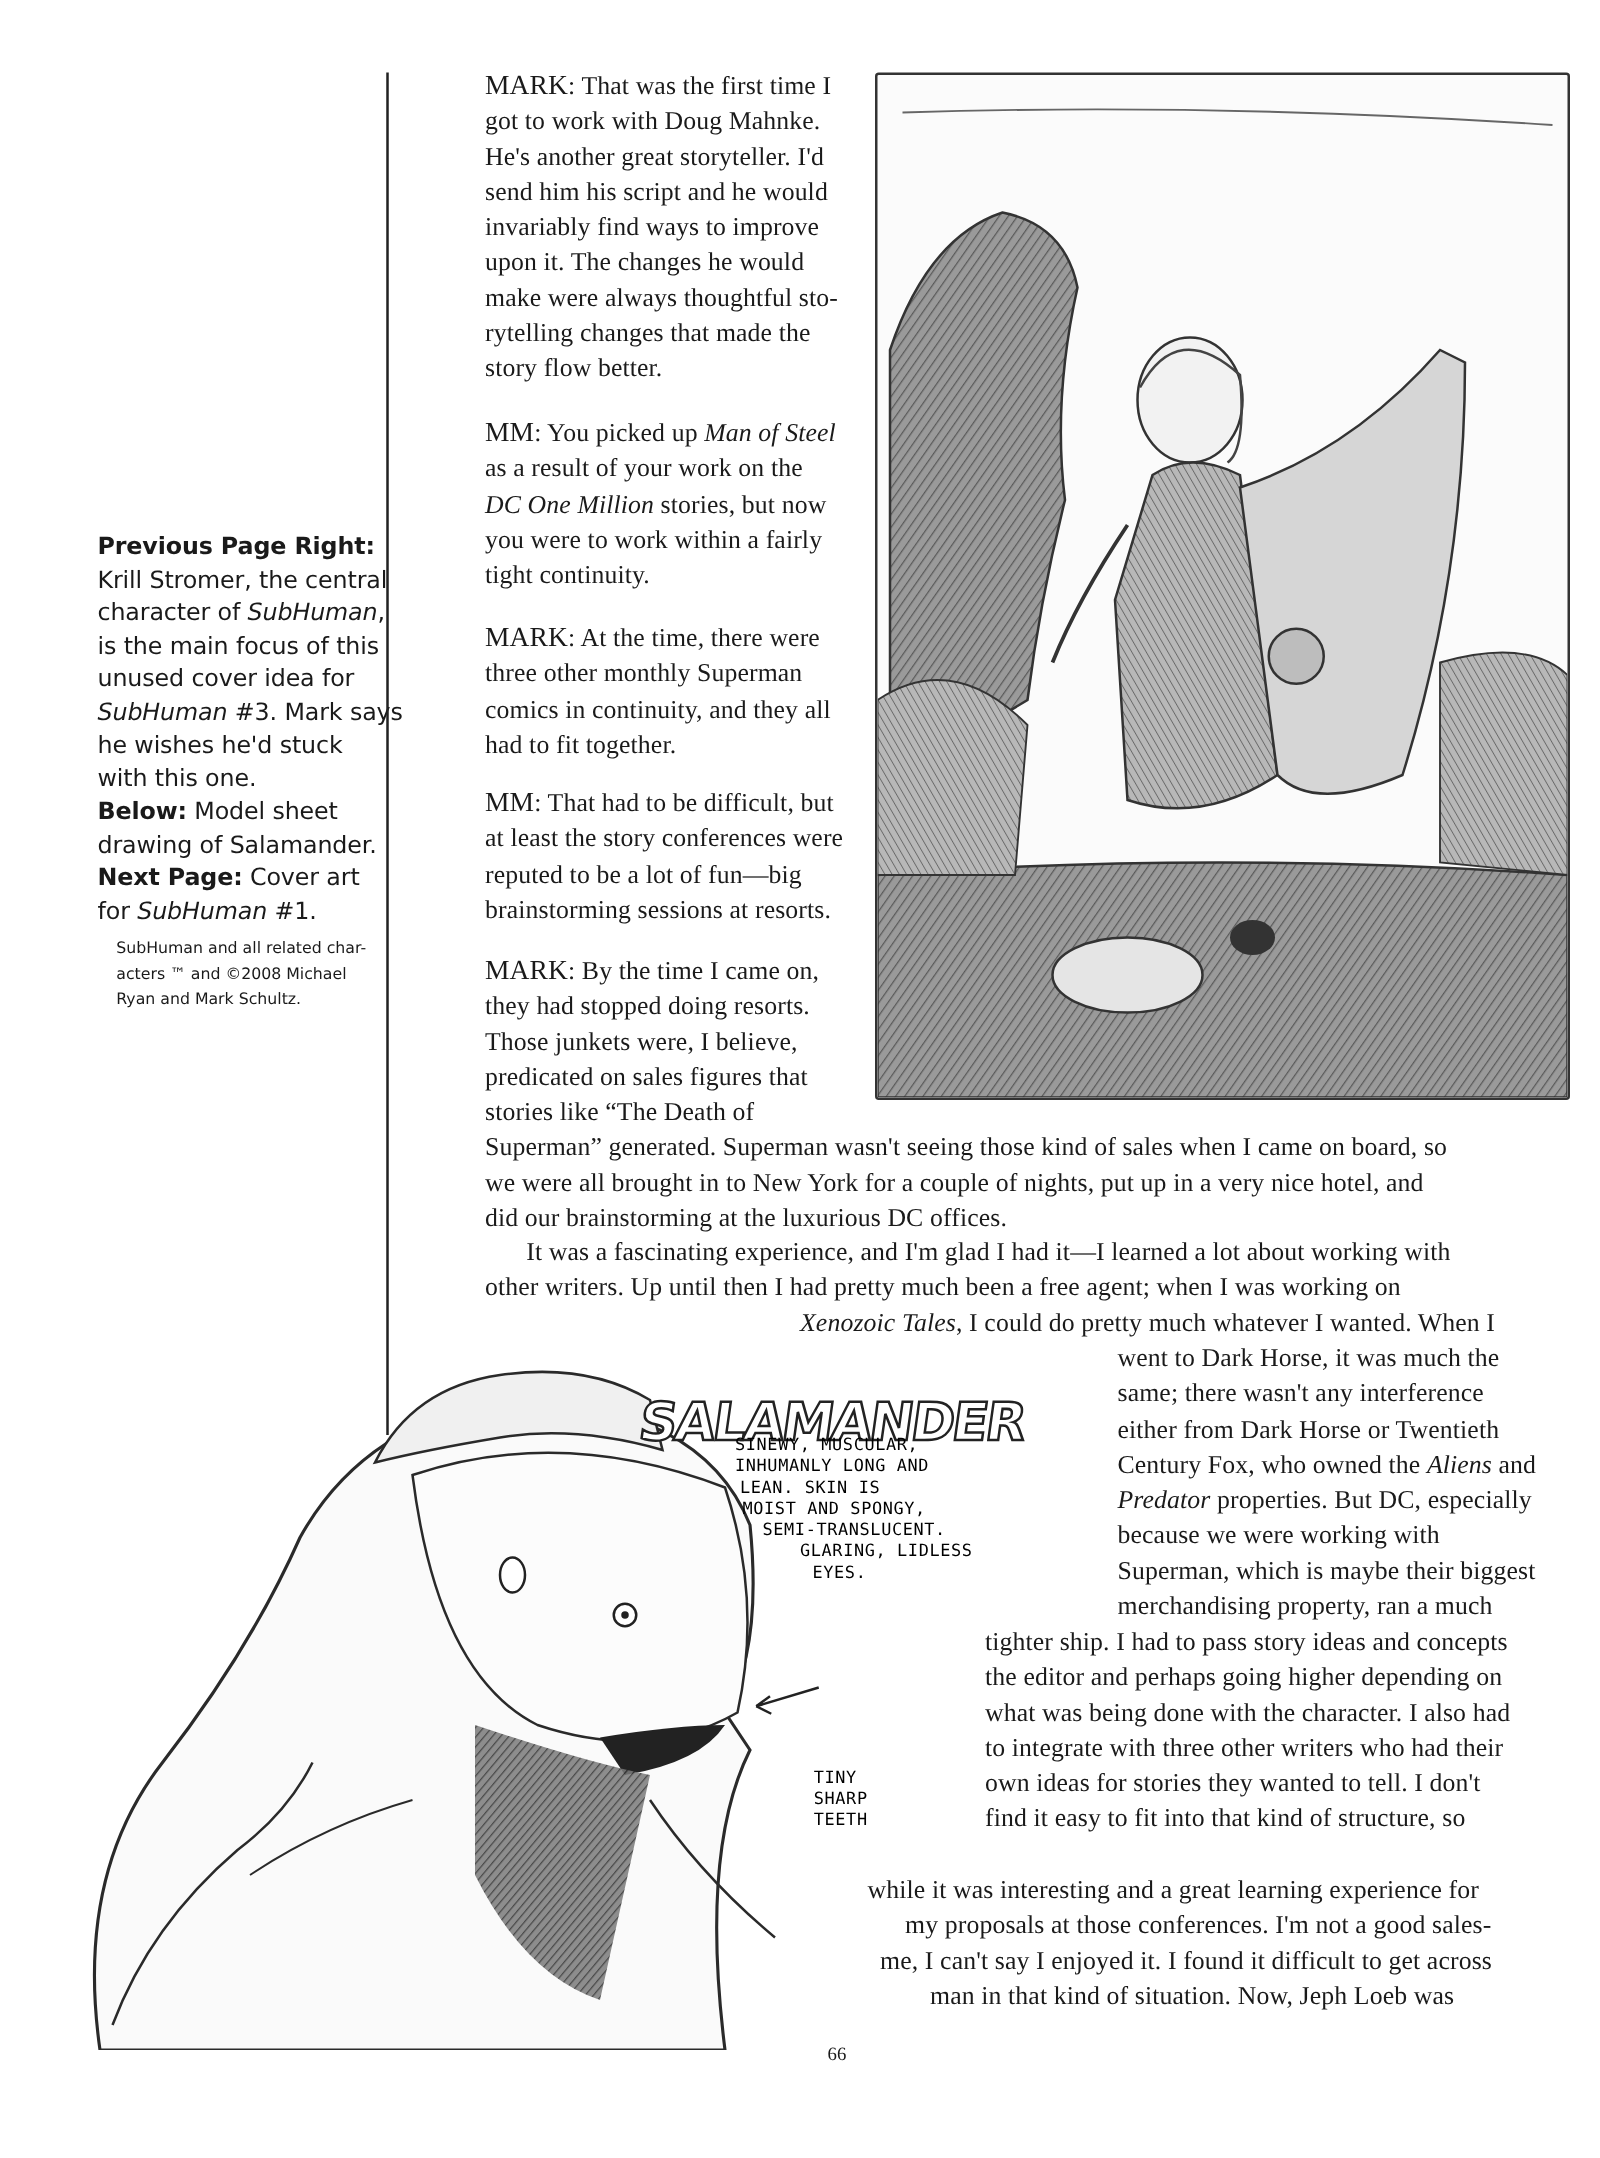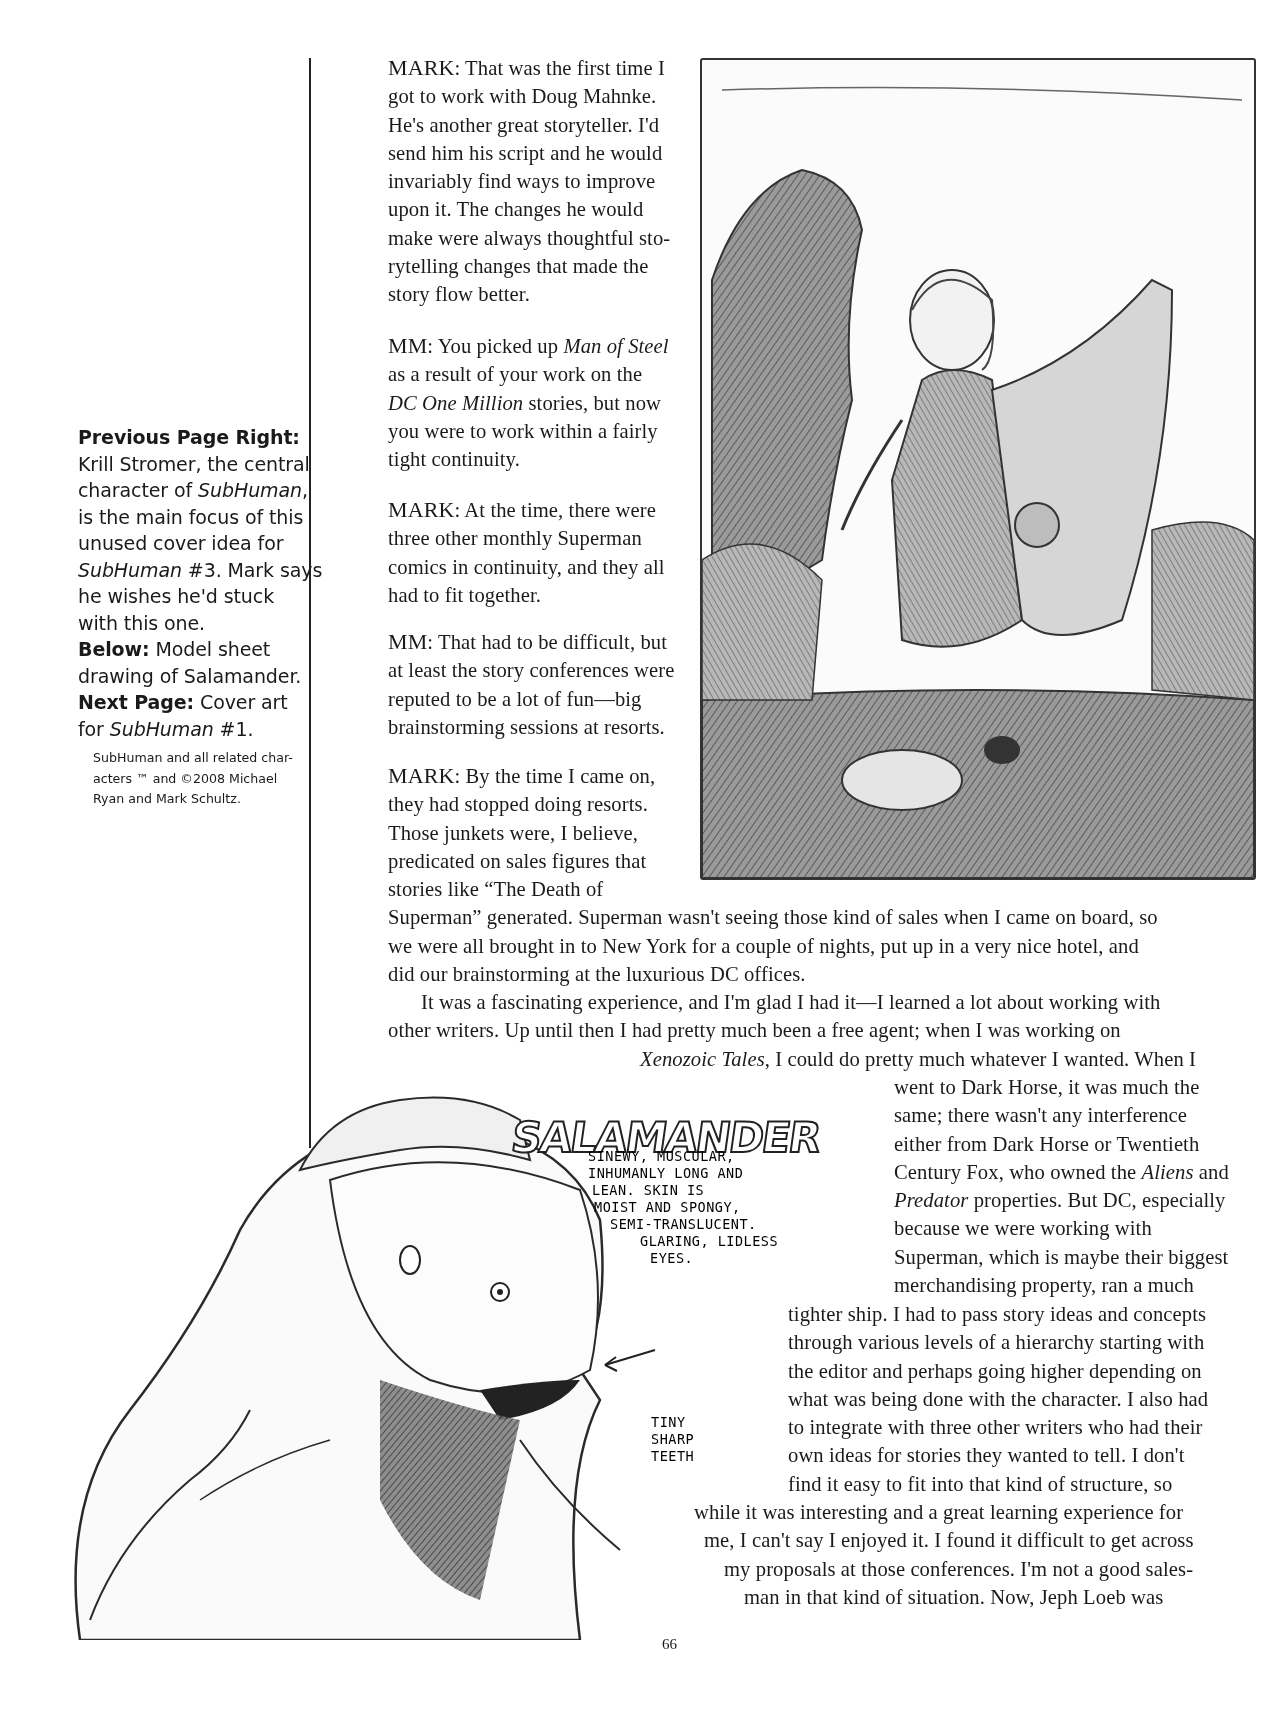--- a/index.html
+++ b/index.html
@@ -118,31 +118,30 @@
   <span class="line">same; there wasn't any interference</span>
   <span class="line">either from Dark Horse or Twentieth</span>
   <span class="line"><span>Century Fox, who owned the </span><i>Aliens</i><span> and</span></span>
   <span class="line"><i>Predator</i><span> properties. But DC, especially</span></span>
   <span class="line">because we were working with</span>
   <span class="line">Superman, which is maybe their biggest</span>
   <span class="line">merchandising property, ran a much</span>
 </div>
 <div class="txt serif" style="left:740px; top:1300px;">
   <span class="line">tighter ship. I had to pass story ideas and concepts</span>
-  <span class="line">through various levels of a hierarchy starting with</span>
   <span class="line">the editor and perhaps going higher depending on</span>
   <span class="line">what was being done with the character. I also had</span>
   <span class="line">to integrate with three other writers who had their</span>
   <span class="line">own ideas for stories they wanted to tell. I don't</span>
   <span class="line">find it easy to fit into that kind of structure, so</span>
 </div>
 <div class="txt serif" style="left:646px; top:1498px;">
   <span class="line">while it was interesting and a great learning experience for</span>
+  <span class="line" style="padding-left:30px;">my proposals at those conferences. I'm not a good sales-</span>
   <span class="line" style="padding-left:10px;">me, I can't say I enjoyed it. I found it difficult to get across</span>
-  <span class="line" style="padding-left:30px;">my proposals at those conferences. I'm not a good sales-</span>
   <span class="line" style="padding-left:50px;">man in that kind of situation. Now, Jeph Loeb was</span>
 </div>
 
 <div class="art">
   <svg viewBox="0 0 552 818" preserveAspectRatio="none">
     <defs>
       <pattern id="hatch" width="6" height="6" patternUnits="userSpaceOnUse" patternTransform="rotate(35)">
         <rect width="6" height="6" fill="#9a9a9a"></rect>
         <line x1="0" y1="0" x2="0" y2="6" stroke="#5a5a5a" stroke-width="2"></line>
       </pattern>

